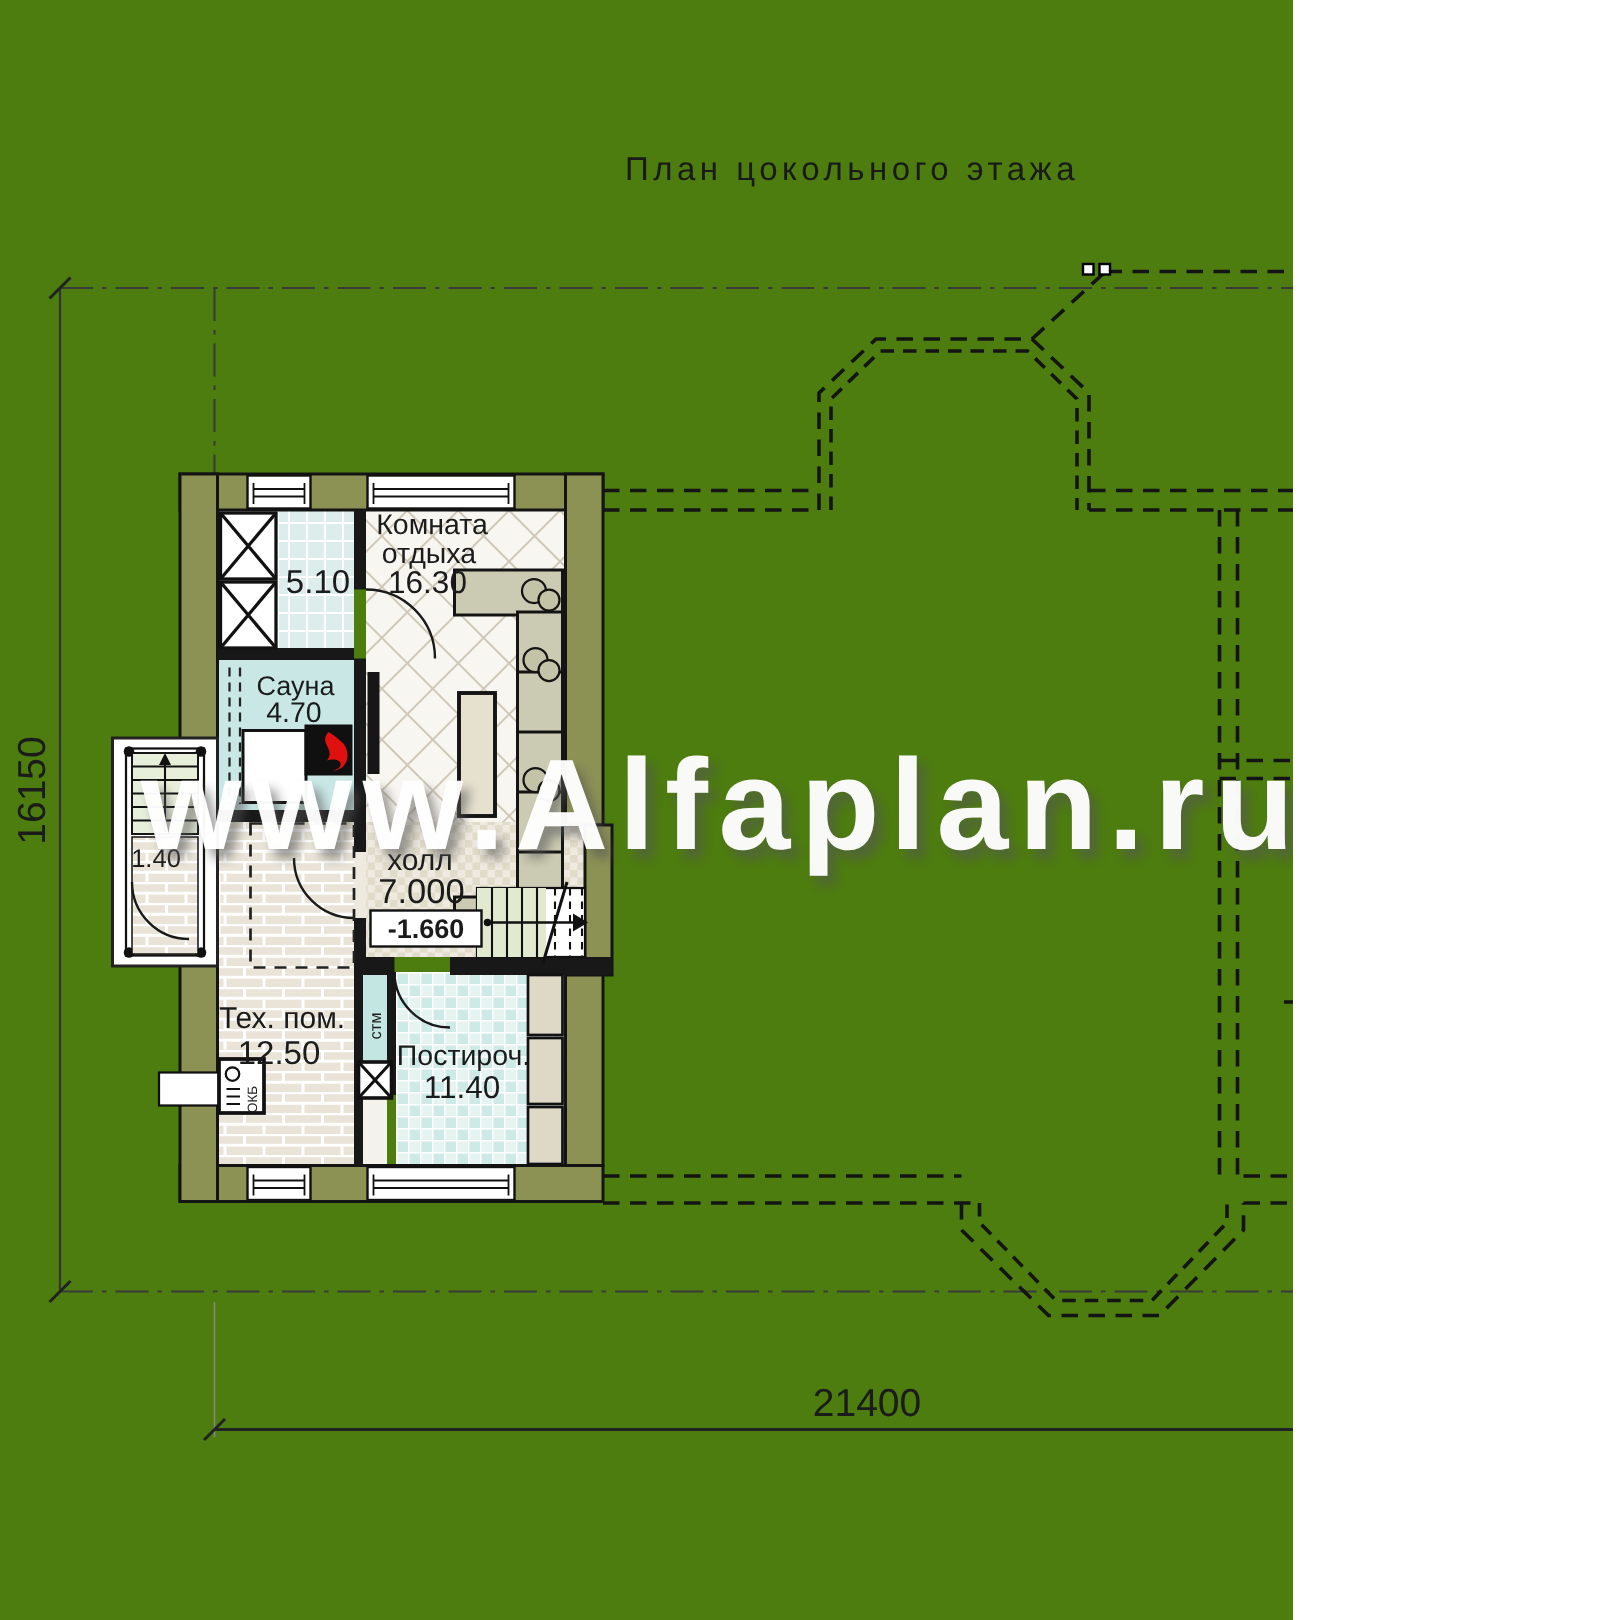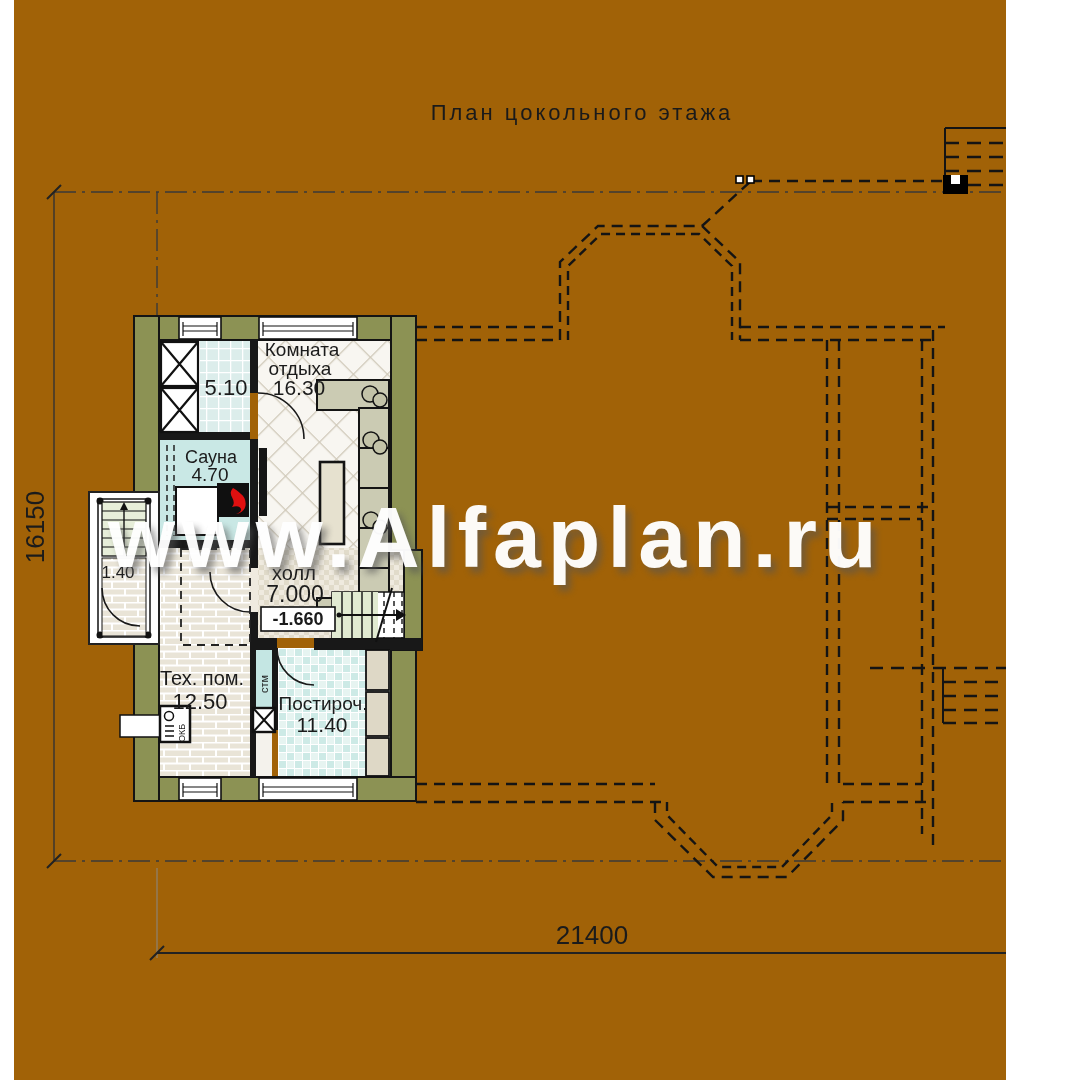--- a/index.html
+++ b/index.html
@@ -1,17 +1,17 @@
 <!DOCTYPE html>
 <html><head>
 <meta charset="utf-8">
 <style>
   html,body{margin:0;padding:0;background:#ffffff;}
-  .canvas{position:relative;width:992px;height:1080px;background:#a16207;overflow:hidden;
-          font-family:"Liberation Sans", sans-serif;margin-left:14px;}
+  .canvas{position:relative;width:862px;height:1080px;background:#4d7c0f;overflow:hidden;
+          font-family:"Liberation Sans", sans-serif;}
   .plan-title{position:absolute;left:0;top:100px;width:1080px;text-align:center;
               transform:translateX(28px);font-size:22px;letter-spacing:3px;color:#1a1a1a;
               font-family:"Liberation Sans", sans-serif;}
   .watermark{position:absolute;left:94px;top:488px;white-space:nowrap;
              font-family:"Liberation Sans", sans-serif;font-weight:bold;
              font-size:86px;letter-spacing:7px;color:#ffffff;opacity:0.97;
              text-shadow:5px 6px 7px rgba(85,85,85,0.62);z-index:5;}
   svg text{font-family:"Liberation Sans", sans-serif;fill:#1b1b1b;}
 </style>
 </head>

